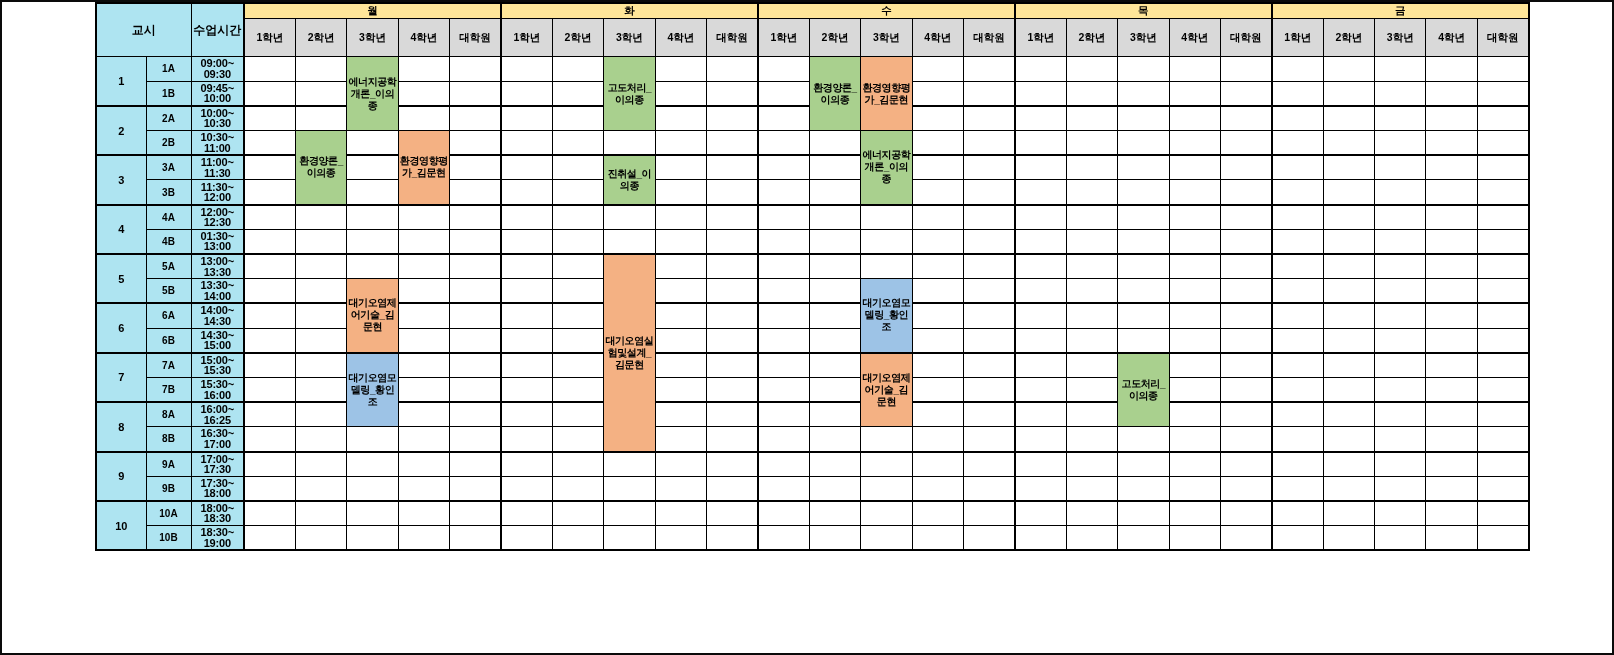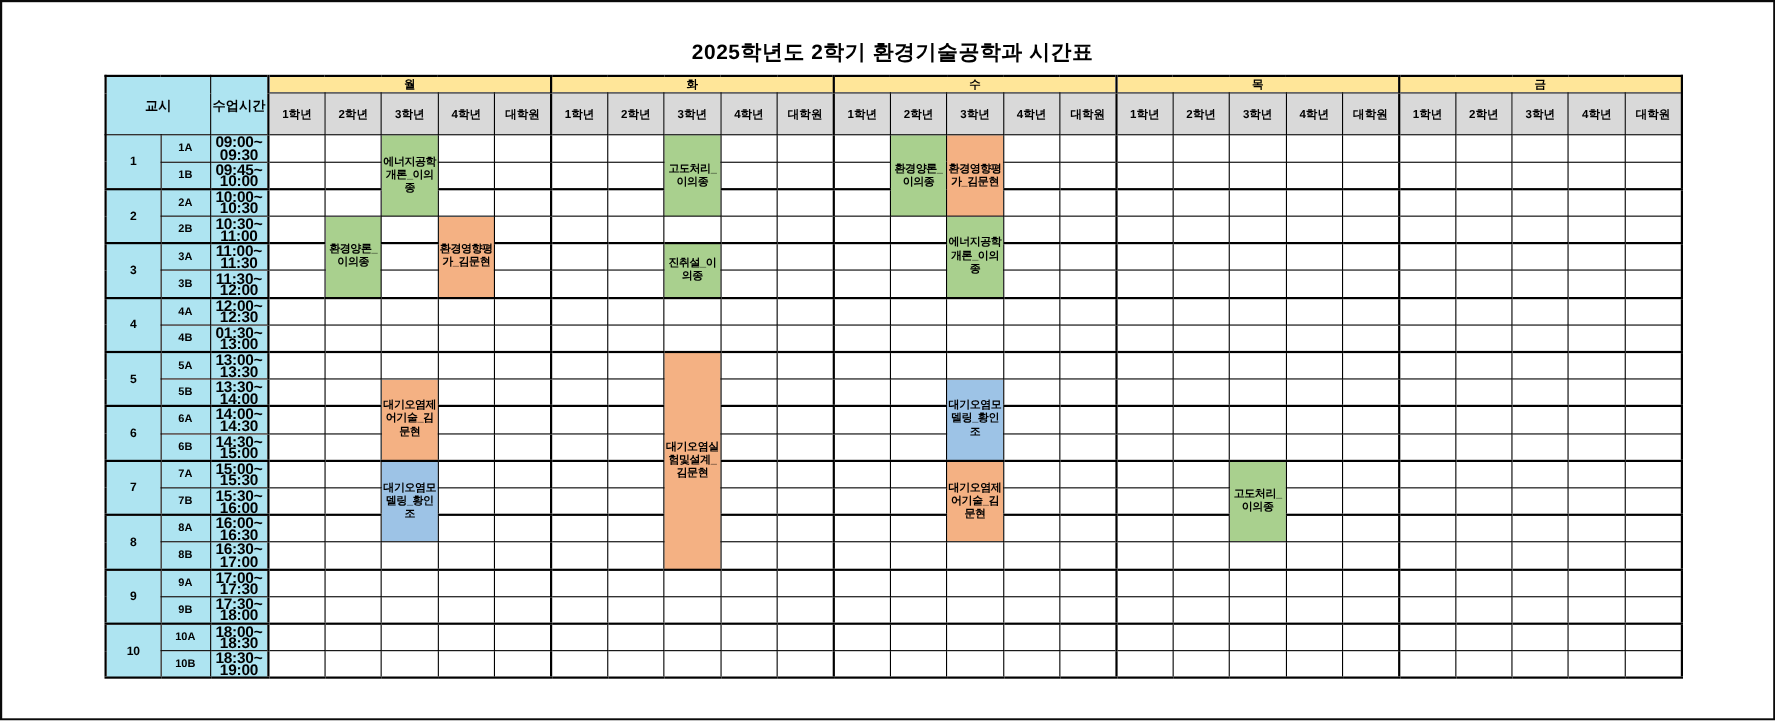--- a/index.html
+++ b/index.html
@@ -26,33 +26,32 @@
   }
   tr.r1{height:14px}
   tr.r2{height:38px}
   tbody tr{height:24.7px}
   th.day{background:var(--day-bg);font-size:10.5px}
   th.grade{background:var(--grade-bg);font-size:10.5px}
   .cyan{background:var(--cyan-bg)}
   .corner,.timehead{font-size:12px}
   td.period{font-size:11px}
   td.slot{font-size:10px}
-  td.time{font-size:14px;line-height:10.5px;letter-spacing:-0.2px}
+  td.time{font-size:11px;line-height:10.5px;letter-spacing:-0.2px}
   td.course{
     font-size:10px;line-height:12px;word-break:break-all;
     letter-spacing:-0.4px;padding:0 1px;
   }
   .p-end{border-bottom-width:2px !important}
   .d-start{border-left-width:2px !important}
 </style>
 </head>
 <body>
 
 <div class="page">
-  <div class="title">2025학년도 2학기 환경기술공학과 시간표</div>
   <table id="timetable">
       <colgroup>
         <col style="width: 50px;">
         <col style="width: 45px;">
         <col style="width: 53px;">
         <col style="width: 51.4px;">
         <col style="width: 51.4px;">
         <col style="width: 51.4px;">
         <col style="width: 51.4px;">
         <col style="width: 51.4px;">
@@ -498,21 +497,21 @@
           <td class=" p-end"></td>
           <td class="d-start p-end"></td>
           <td class=" p-end"></td>
           <td class=" p-end"></td>
           <td class=" p-end"></td>
           <td class=" p-end"></td>
         </tr>
         <tr>
           <td class="cyan period p-end" rowspan="2">8</td>
           <td class="cyan slot">8A</td>
-          <td class="cyan time"><span>16:00~</span><br><span>16:30</span></td>
+          <td class="cyan time"><span>16:00~</span><br><span>16:25</span></td>
           <td class="d-start"></td>
           <td></td>
           <td></td>
           <td></td>
           <td class="d-start"></td>
           <td></td>
           <td></td>
           <td></td>
           <td class="d-start"></td>
           <td></td>

